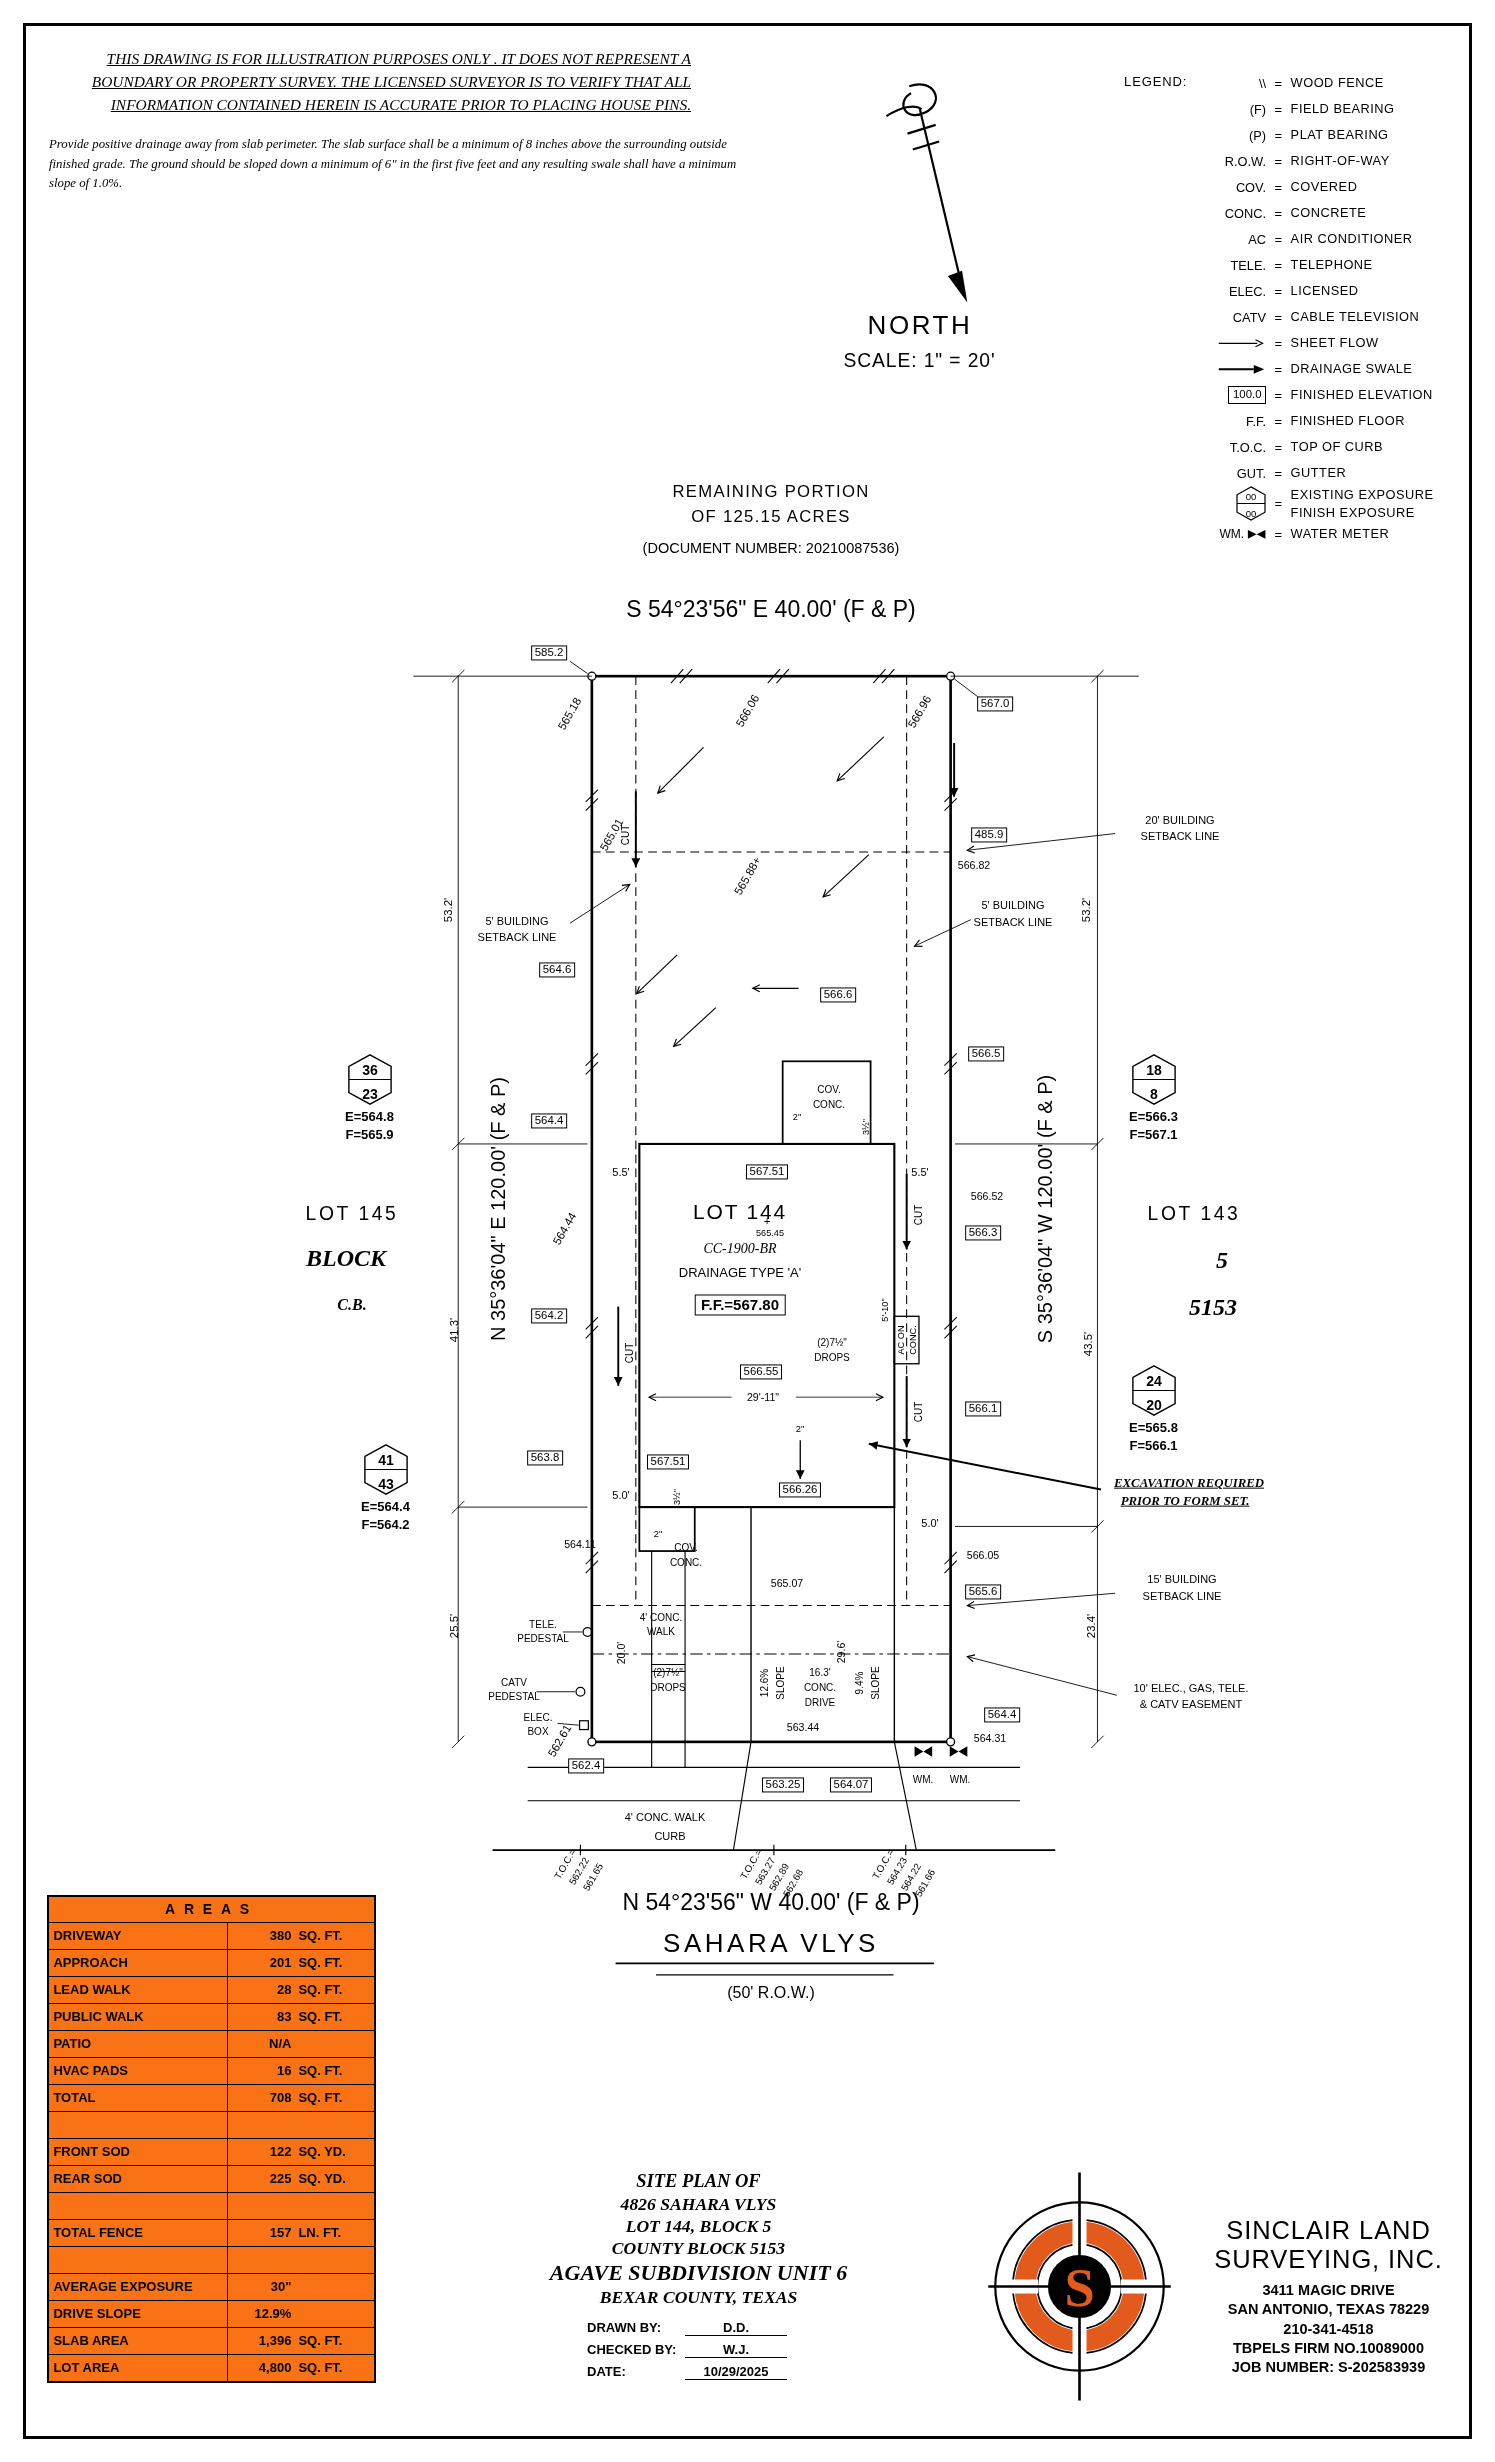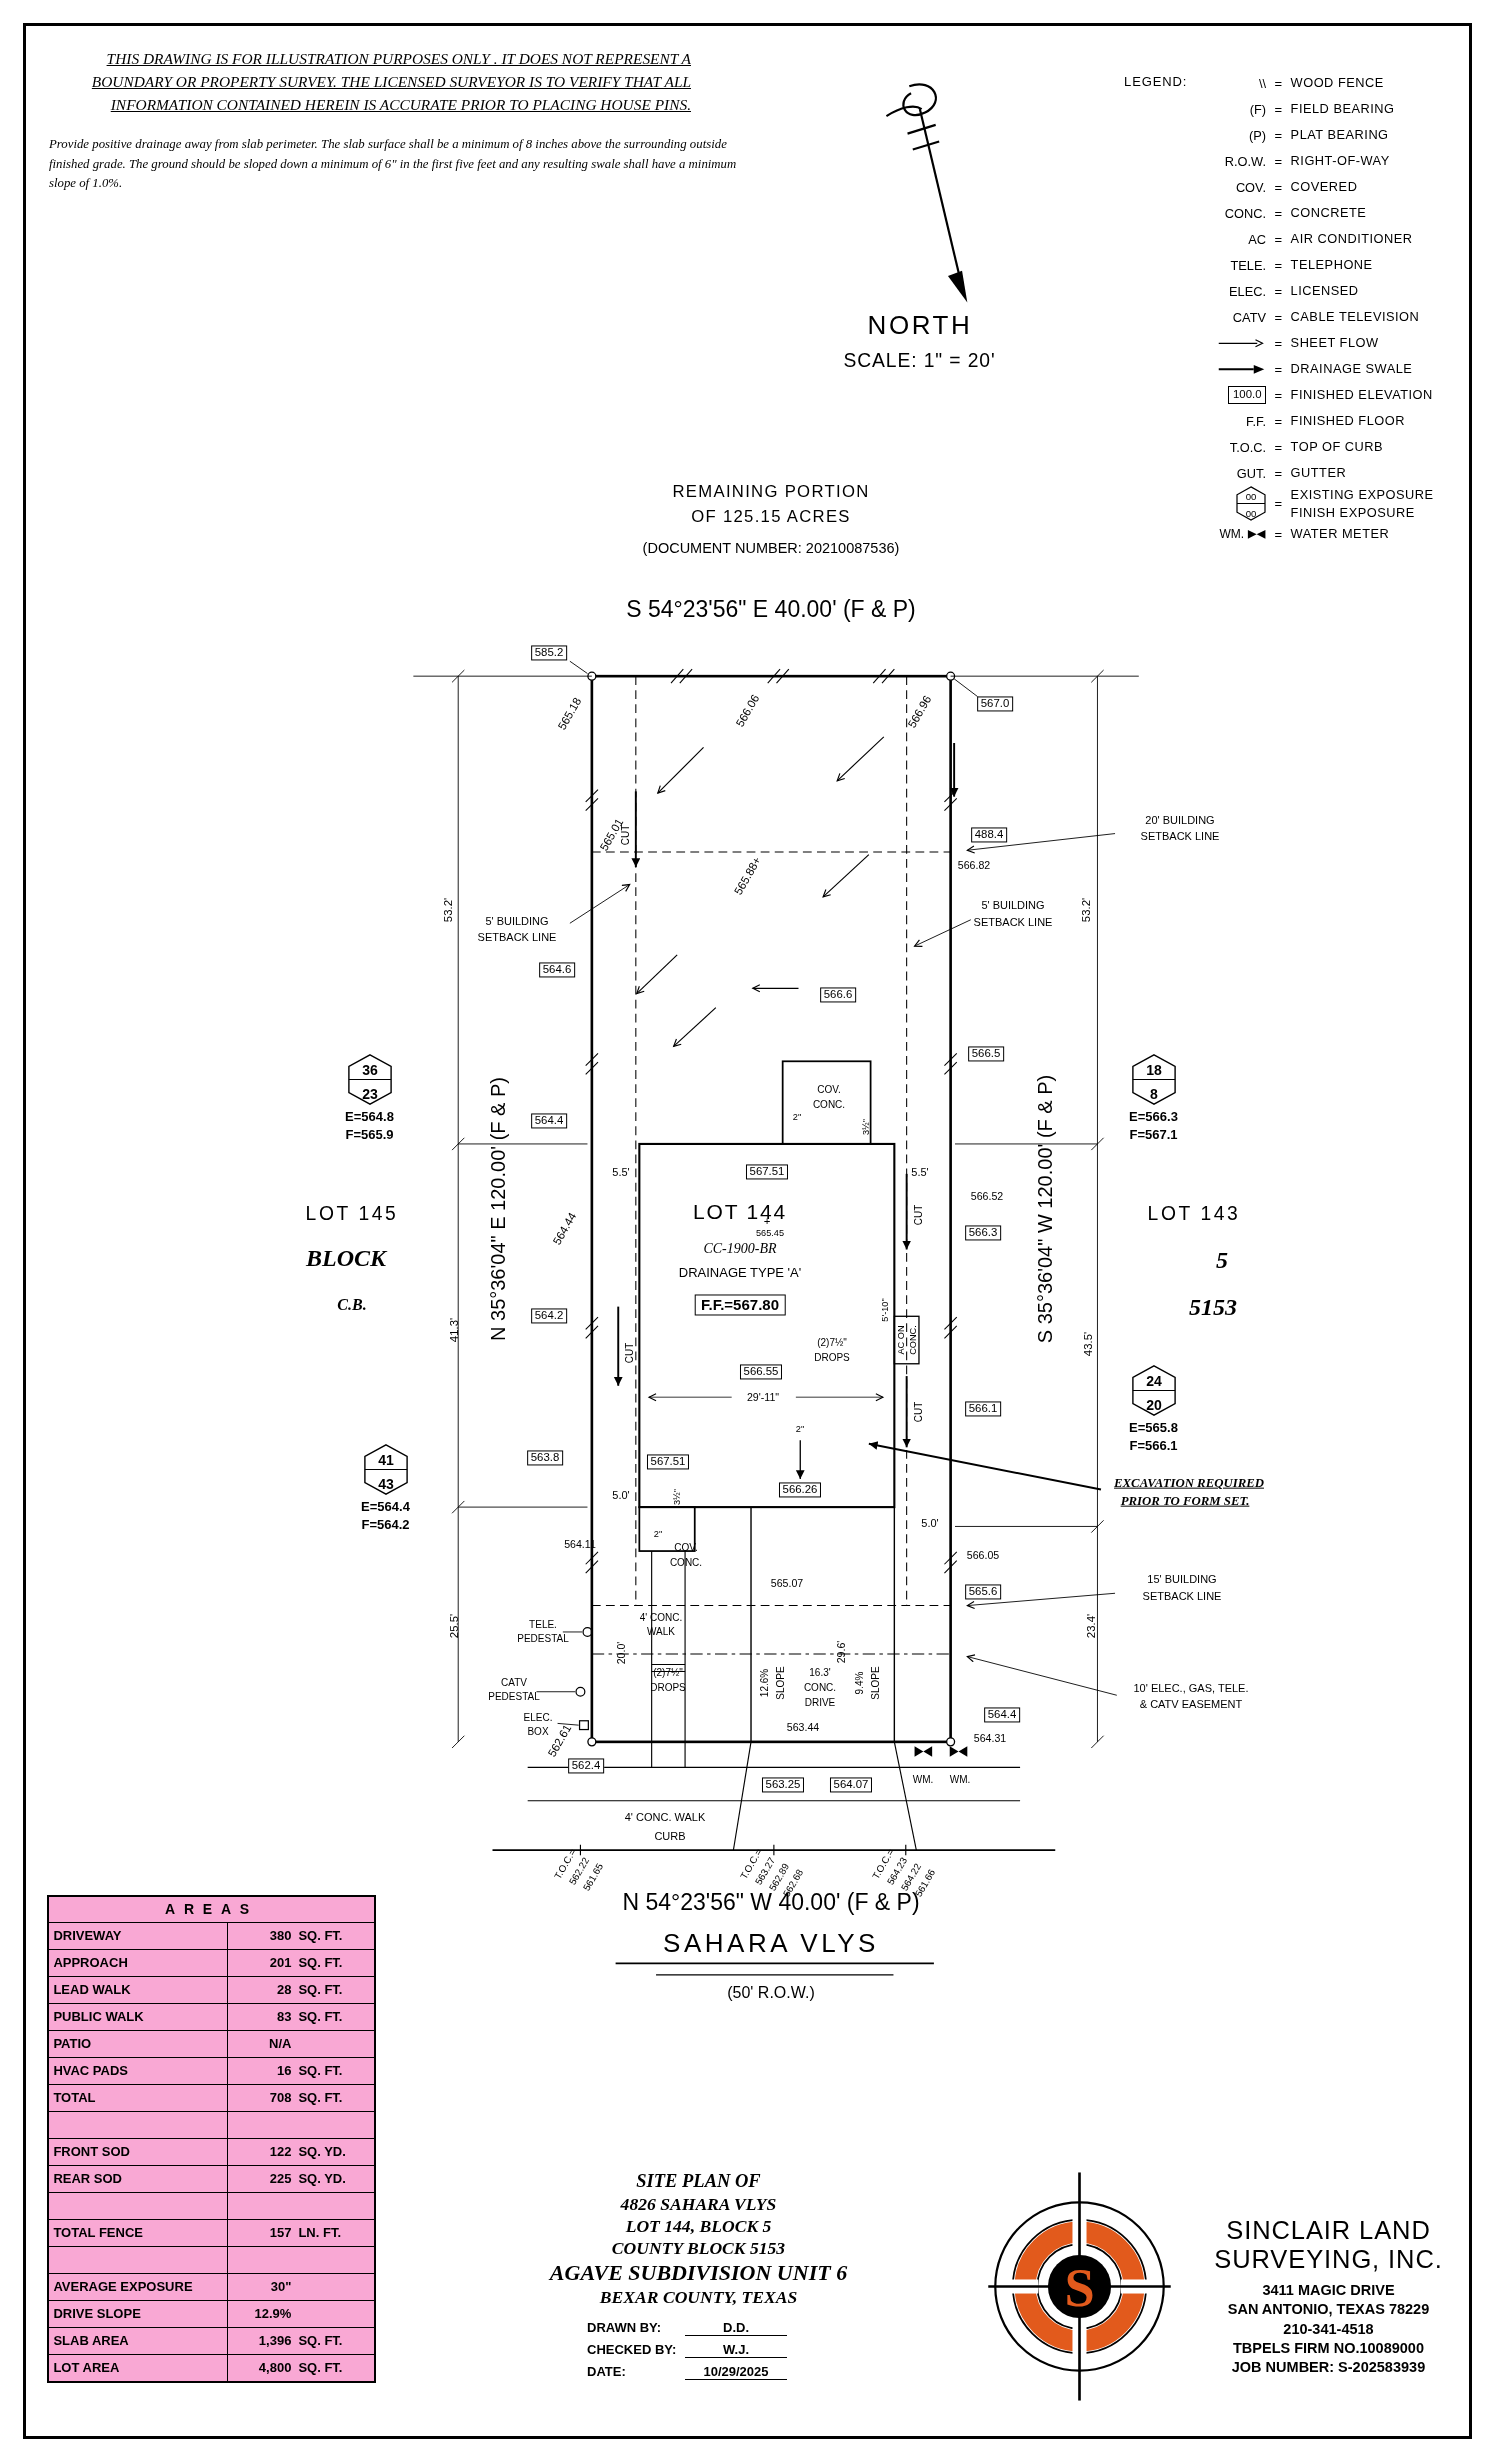--- a/index.html
+++ b/index.html
@@ -38,21 +38,21 @@
   .plabel{position:absolute;font-size:11.4px;white-space:nowrap;line-height:1.15;transform-origin:center;}
   .plabel.boxed{border:1.1px solid #000;background:#fff;padding:0 2.6px;}
   .plabel.box2{border:1.9px solid #000;background:#fff;padding:0.9px 5.3px;font-weight:bold;}
   .plabel.bold{font-weight:bold;}
   .plabel.ital{font-family:"Liberation Serif",serif;font-style:italic;}
   .plabel.und{text-decoration:underline;}
 
   .exposure{position:absolute;width:79px;text-align:center;z-index:2;}
   .exp-e,.exp-f{font-size:13px;font-weight:600;line-height:17.6px;}
 
-  .areas{position:absolute;left:47px;top:1895px;width:325px;border:2.2px solid #000;background:#f9a8d4;z-index:3;}
+  .areas{position:absolute;left:47px;top:1895px;width:325px;border:2.2px solid #000;background:#f97316;z-index:3;}
   .ar-head{height:24.6px;line-height:24.6px;text-align:center;font-weight:bold;letter-spacing:8.8px;border-bottom:1.8px solid #000;font-size:14px;}
   .ar-row{display:flex;height:26px;line-height:26px;border-bottom:1.3px solid #000;font-size:13px;font-weight:bold;}
   .ar-row:last-child{border-bottom:none;}
   .ar-label{width:174px;padding-left:4.4px;border-right:1.3px solid #000;white-space:nowrap;flex:none;}
   .ar-num{width:63px;text-align:right;flex:none;}
   .ar-unit{padding-left:7px;}
 
   .titleblock{position:absolute;left:492px;top:2170px;width:413px;text-align:center;font-family:"Liberation Serif",serif;font-weight:bold;font-style:italic;z-index:3;}
   .tb.l1{font-size:18.5px;line-height:23px;}
   .tb.l2,.tb.l3,.tb.l4{font-size:17.6px;line-height:22px;}
@@ -385,21 +385,21 @@
           <text x="25" y="24" text-anchor="middle" font-size="16" font-weight="bold">41</text>
           <text x="25" y="51" text-anchor="middle" font-size="16" font-weight="bold">43</text>
         </svg><div class="exp-e">E=564.4</div><div class="exp-f">F=564.2</div></div>
       <div class="plabel boxed" style="left: 549px; top: 653px; transform: translate(-50%, -50%);">585.2</div>
       <div class="plabel boxed" style="left: 995px; top: 704px; transform: translate(-50%, -50%);">567.0</div>
       <div class="plabel" style="left: 570px; top: 714px; transform: translate(-50%, -50%) rotate(-60deg);">565.18</div>
       <div class="plabel" style="left: 748px; top: 711px; transform: translate(-50%, -50%) rotate(-60deg);">566.06</div>
       <div class="plabel" style="left: 920px; top: 712px; transform: translate(-50%, -50%) rotate(-60deg);">566.96</div>
       <div class="plabel" style="left: 612px; top: 835px; transform: translate(-50%, -50%) rotate(-60deg);">565.01</div>
       <div class="plabel" style="left: 748px; top: 876px; transform: translate(-50%, -50%) rotate(-60deg);">565.88+</div>
-      <div class="plabel boxed" style="left: 989px; top: 835px; transform: translate(-50%, -50%);">488.4</div>
+      <div class="plabel boxed" style="left: 989px; top: 835px; transform: translate(-50%, -50%);">485.9</div>
       <div class="plabel" style="font-size: 10.6px; left: 974px; top: 865px; transform: translate(-50%, -50%);">566.82</div>
       <div class="plabel" style="font-size: 11px; left: 1180px; top: 820px; transform: translate(-50%, -50%);">20' BUILDING</div>
       <div class="plabel" style="font-size: 11px; left: 1180px; top: 836px; transform: translate(-50%, -50%);">SETBACK LINE</div>
       <div class="plabel" style="font-size: 11px; left: 517px; top: 921px; transform: translate(-50%, -50%);">5' BUILDING</div>
       <div class="plabel" style="font-size: 11px; left: 517px; top: 937px; transform: translate(-50%, -50%);">SETBACK LINE</div>
       <div class="plabel" style="font-size: 11px; left: 1013px; top: 905px; transform: translate(-50%, -50%);">5' BUILDING</div>
       <div class="plabel" style="font-size: 11px; left: 1013px; top: 922px; transform: translate(-50%, -50%);">SETBACK LINE</div>
       <div class="plabel boxed" style="left: 557px; top: 970px; transform: translate(-50%, -50%);">564.6</div>
       <div class="plabel boxed" style="left: 838px; top: 995px; transform: translate(-50%, -50%);">566.6</div>
       <div class="plabel boxed" style="left: 986px; top: 1054px; transform: translate(-50%, -50%);">566.5</div>

